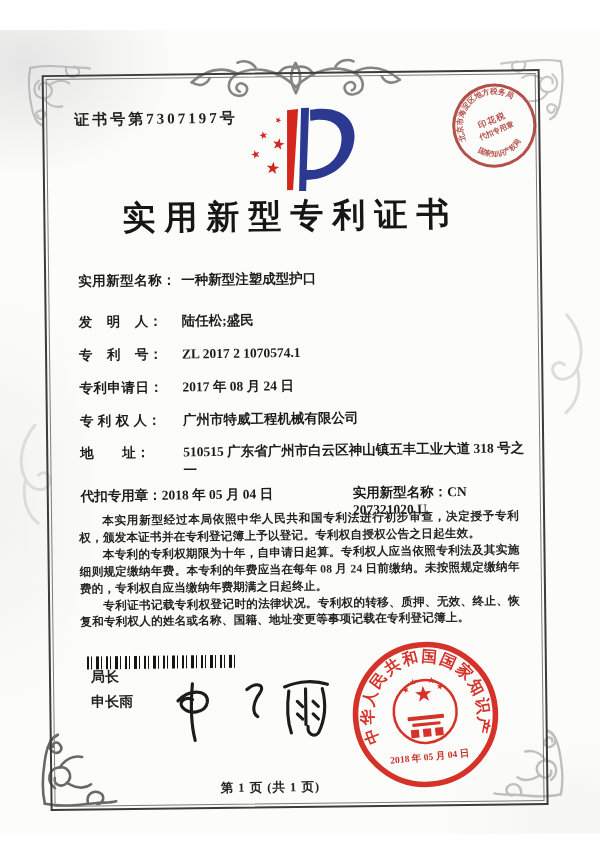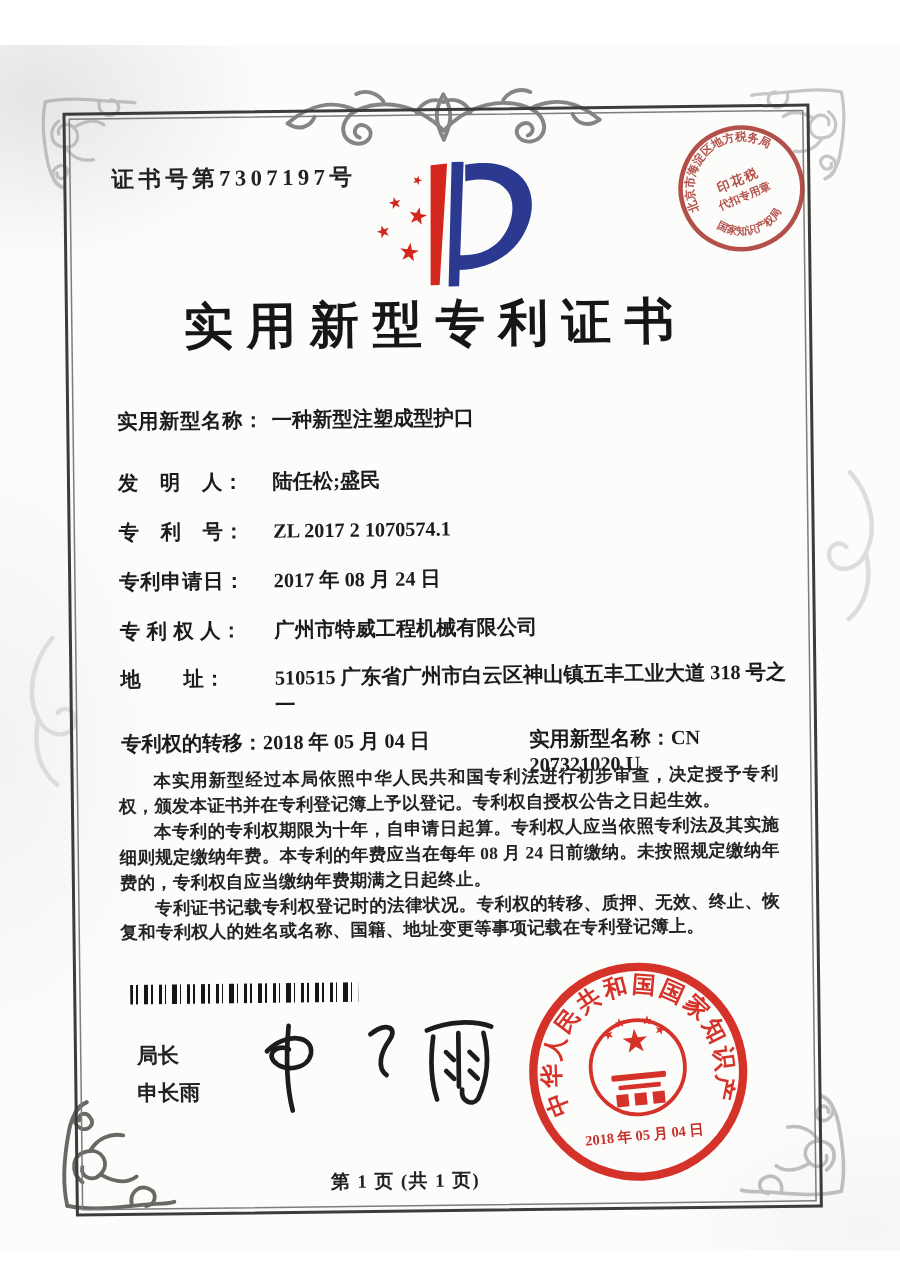--- a/index.html
+++ b/index.html
@@ -27,21 +27,21 @@
   .grant-row{position:absolute;left:80px;top:455px;width:444px;font-size:13.5px;font-weight:700;color:#1c1c1c;}
   .grant-right{position:absolute;left:272px;top:0;}
 
   .paras{position:absolute;left:78px;top:481px;width:440px;font-size:11.6px;line-height:16.9px;
          font-weight:700;color:#242424;text-align:justify;}
   .paras p{margin:0;text-indent:2em;letter-spacing:.2px;}
 
   .barcode{position:absolute;left:84px;top:624px;width:152px;height:13px;
     background:repeating-linear-gradient(90deg,#151515 0 2px,transparent 2px 4px,#151515 4px 5px,
       transparent 5px 9px,#151515 9px 12px,transparent 12px 14px,#151515 14px 15px,transparent 15px 19px);}
-  .signer{position:absolute;left:88px;top:660px;font-size:14px;font-weight:700;color:#222;line-height:25px;}
+  .signer{position:absolute;left:88px;top:632px;font-size:14px;font-weight:700;color:#222;line-height:25px;}
   .signature{position:absolute;left:160px;top:640px;width:178px;height:76px;}
   .seal-main{position:absolute;left:346px;top:610px;width:152px;height:152px;transform:rotate(-5deg);opacity:.94;}
   .seal-tax{position:absolute;left:452px;top:52px;width:92px;height:92px;transform:rotate(-22deg);opacity:.85;}
   .footer{position:absolute;left:46px;top:749px;width:440px;text-align:center;
           font-size:12.5px;font-weight:700;color:#222;letter-spacing:1px;}
 
   .orn{position:absolute;pointer-events:none;color:#858585;}
   .orn svg{display:block;width:100%;height:100%;}
   .orn-top{left:186px;top:14px;width:228px;height:62px;}
   .orn-tl{left:26px;top:26px;width:72px;height:72px;transform:scaleY(-1);opacity:.45;}
@@ -181,21 +181,21 @@
       <span class="lbl">专 利 权 人：</span>
       <span class="val">广州市特威工程机械有限公司</span>
     </div>
     <div class="field-row r5">
       <span class="lbl">地　　址：</span>
       <span class="val">510515 广东省广州市白云区神山镇五丰工业大道 318 号之
 一</span>
     </div>
 
     <div class="grant-row">
-      <span>专利权的转移：</span><span>2018 年 05 月 04 日</span>
+      <span>代扣专用章：</span><span>2018 年 05 月 04 日</span>
       <span class="grant-right"><span>实用新型名称：</span><span>CN 207321020 U</span></span>
     </div>
 
     <div class="paras">
       <p>本实用新型经过本局依照中华人民共和国专利法进行初步审查，决定授予专利权，颁发本证书并在专利登记簿上予以登记。专利权自授权公告之日起生效。</p>
       <p>本专利的专利权期限为十年，自申请日起算。专利权人应当依照专利法及其实施细则规定缴纳年费。本专利的年费应当在每年 08 月 24 日前缴纳。未按照规定缴纳年费的，专利权自应当缴纳年费期满之日起终止。</p>
       <p>专利证书记载专利权登记时的法律状况。专利权的转移、质押、无效、终止、恢复和专利权人的姓名或名称、国籍、地址变更等事项记载在专利登记簿上。</p>
     </div>
 
     <div class="barcode"></div>

